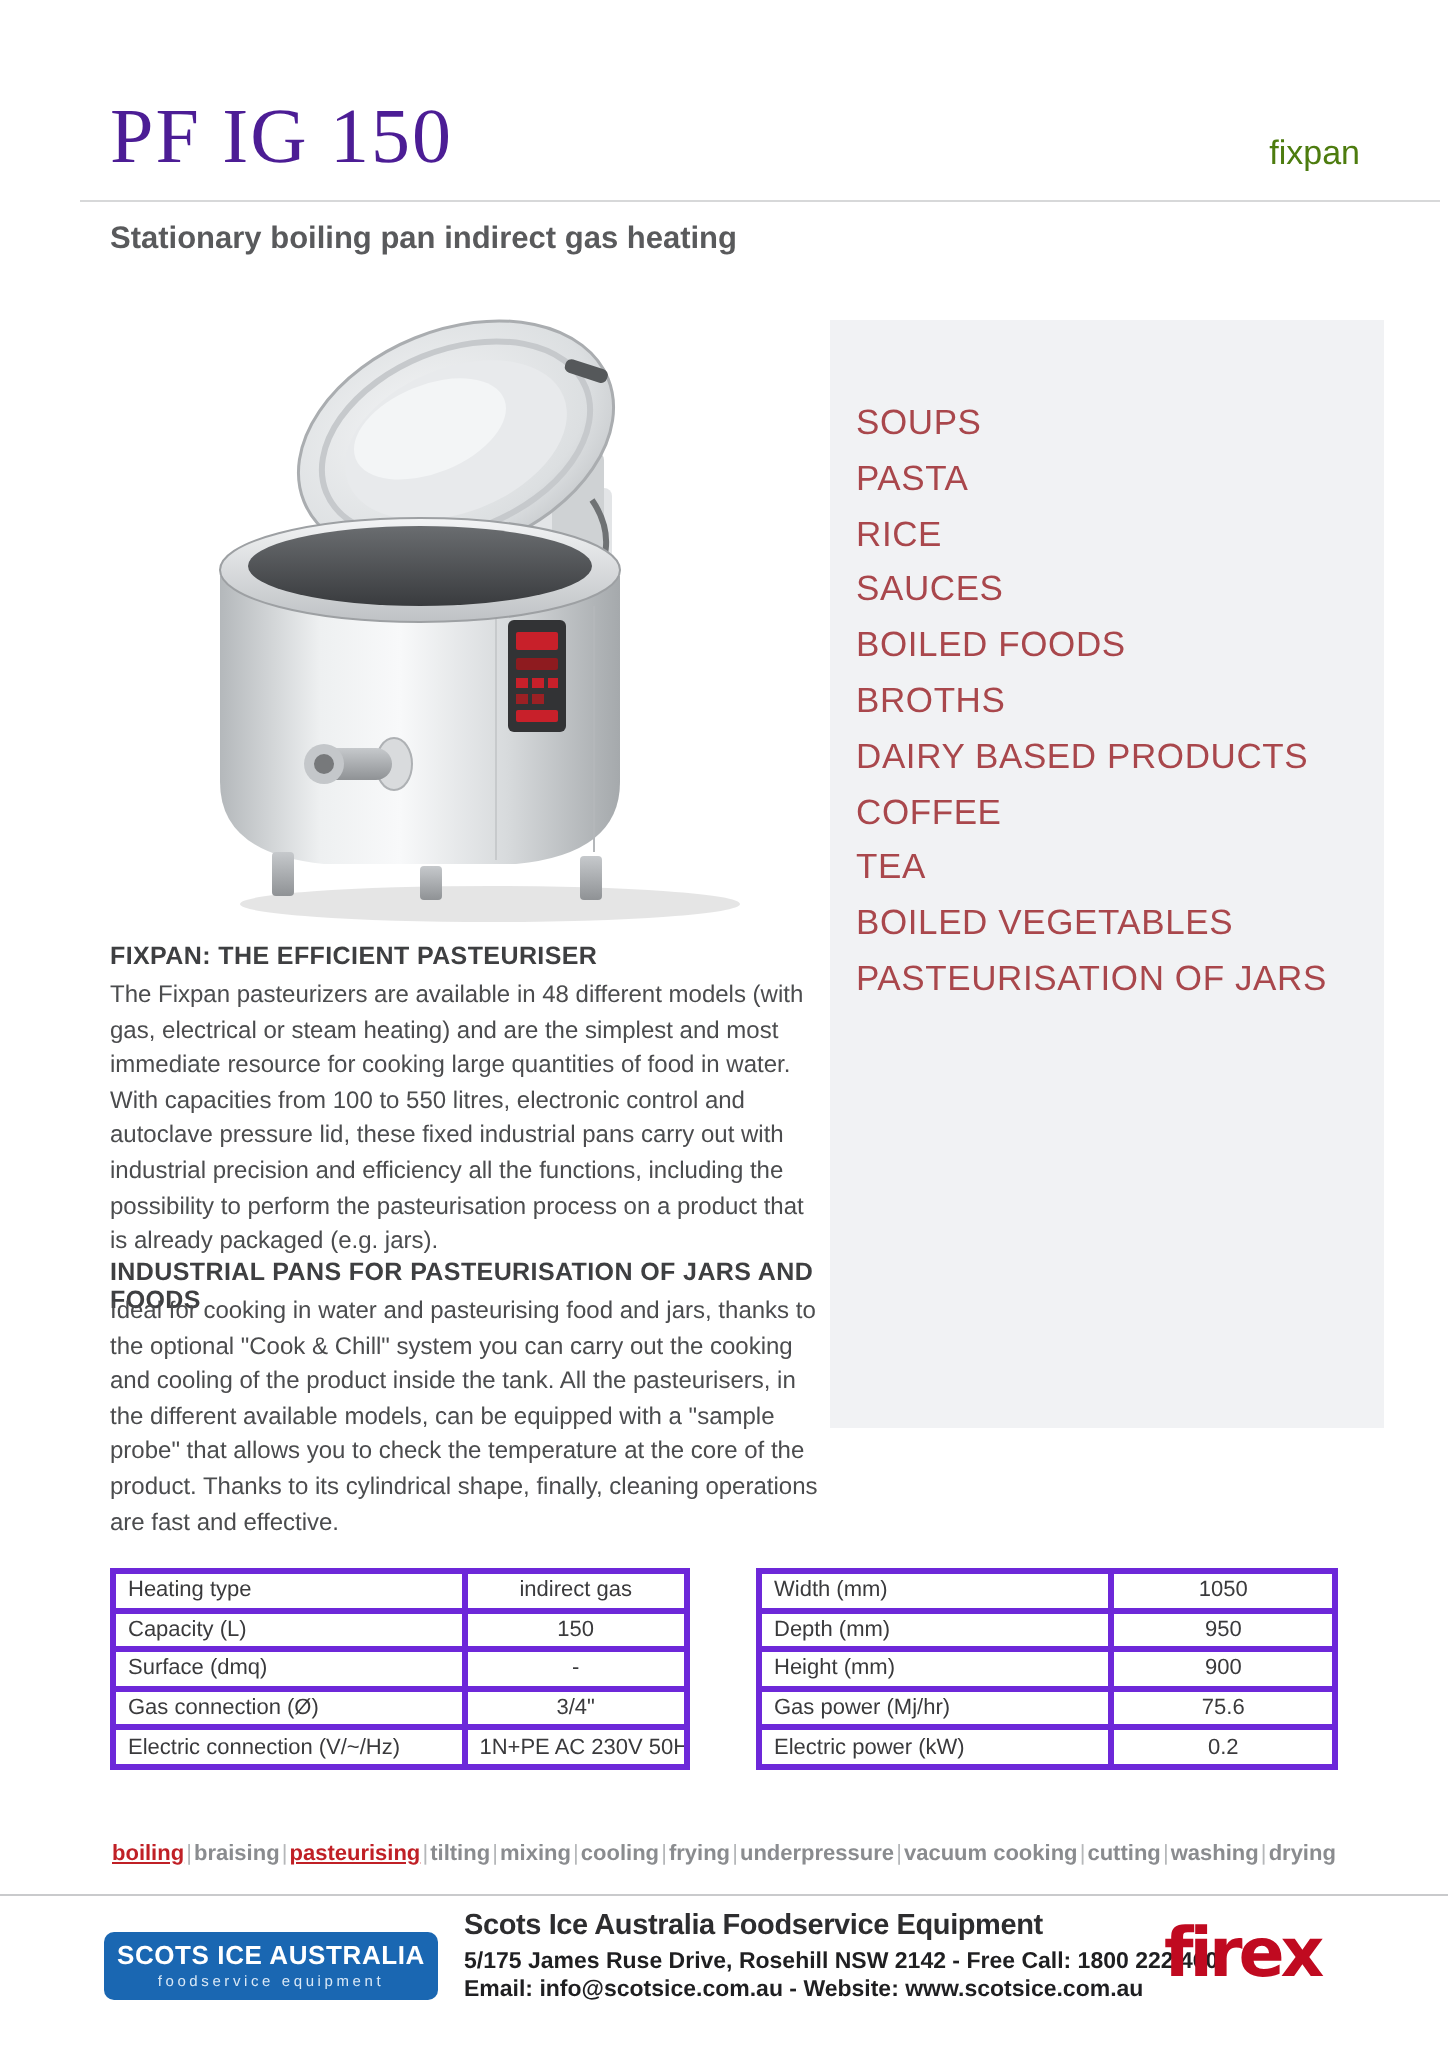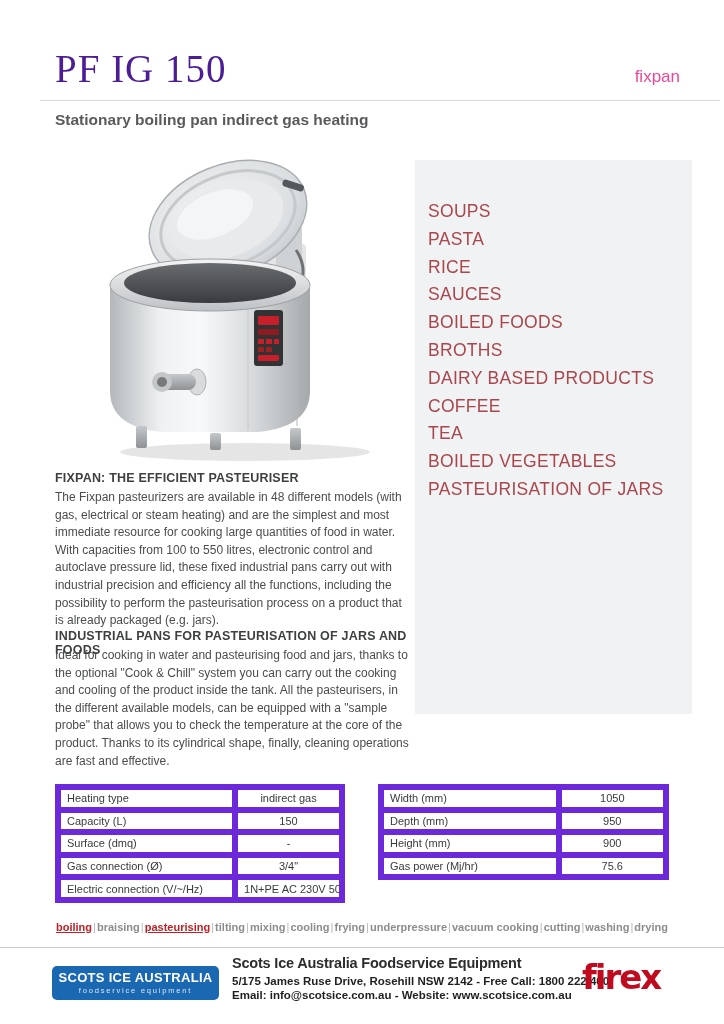--- a/index.html
+++ b/index.html
@@ -2,41 +2,41 @@
 <html><head>
 <meta charset="utf-8">
 <style>
   html,body{margin:0;padding:0;background:#ffffff;}
   .page{position:relative;width:724px;height:1024px;background:#ffffff;overflow:hidden;
         font-family:"Liberation Sans",sans-serif;}
 
   
   .model-title{position:absolute;left:55px;top:46px;margin:0;font-family:"Liberation Serif",serif;
         font-weight:400;font-size:39px;letter-spacing:1px;color:#4c1d95;}
-  .brand-line{position:absolute;right:44px;top:67px;font-size:17px;color:#ec4899;}
+  .brand-line{position:absolute;right:44px;top:67px;font-size:17px;color:#4d7c0f;}
   .header-rule{position:absolute;left:40px;top:100px;width:680px;height:1px;background:#d7d8d9;}
   .subtitle{position:absolute;left:55px;top:111px;margin:0;font-size:15.5px;font-weight:bold;color:#595a5c;}
 
   
   .product-photo{position:absolute;left:100px;top:158px;width:300px;height:310px;}
   .applications-panel{position:absolute;left:415px;top:160px;width:277px;height:554px;background:#f1f2f4;}
   .applications-panel ul{margin:0;padding:38px 0 0 13px;list-style:none;}
   .applications-panel li{font-size:17.5px;line-height:27.8px;letter-spacing:0.3px;color:#a9474c;white-space:nowrap;}
 
   
   .sec-h{position:absolute;left:55px;margin:0;font-size:12.5px;letter-spacing:0.2px;color:#3e3f41;width:360px;}
   .sec-p{position:absolute;left:55px;margin:0;font-size:12px;line-height:17.6px;color:#4b4c4e;width:356px;}
   .sec1-h{top:471px;} .sec1-p{top:489px;}
   .sec2-h{top:629px;} .sec2-p{top:647px;}
 
   
   .spec-table{position:absolute;top:784px;border-collapse:collapse;table-layout:fixed;}
   .spec-table.left{left:55px;width:290px;}
   .spec-table.right{left:378px;width:291px;}
-  .spec-table td{border:6px solid #6d28d9;font-size:11px;color:#3a3a3c;padding:1px 6px;height:14.6px;
+  .spec-table td{border:3px solid #6d28d9;font-size:11px;color:#3a3a3c;padding:1px 6px;height:14.6px;
         overflow:hidden;white-space:nowrap;}
   .spec-table td.key{width:56%;}
   .spec-table td.val{text-align:center;}
 
   
   .category-nav{position:absolute;left:56px;top:921px;width:612px;display:flex;justify-content:space-between;
         align-items:center;font-size:11px;font-weight:bold;color:#8a8c8f;}
   .category-nav .sep{color:#b5b7b9;font-weight:normal;}
   .category-nav .item.active{color:#c02026;text-decoration:underline;}
   .nav-rule{position:absolute;left:0;top:947px;width:724px;height:1px;background:#c9cacc;}
@@ -199,20 +199,24 @@
           <td class="val">950</td>
         </tr>
       <tr>
           <td class="key">Height (mm)</td>
           <td class="val">900</td>
         </tr>
       <tr>
           <td class="key">Gas power (Mj/hr)</td>
           <td class="val">75.6</td>
         </tr>
+      <tr>
+          <td class="key">Electric power (kW)</td>
+          <td class="val">0.2</td>
+        </tr>
     </tbody>
   </table>
 
   <nav class="category-nav">
     <span class="item active">boiling</span>
     <span class="sep">|</span>
     <span class="item">braising</span>
     <span class="sep">|</span>
     <span class="item active">pasteurising</span>
     <span class="sep">|</span>

